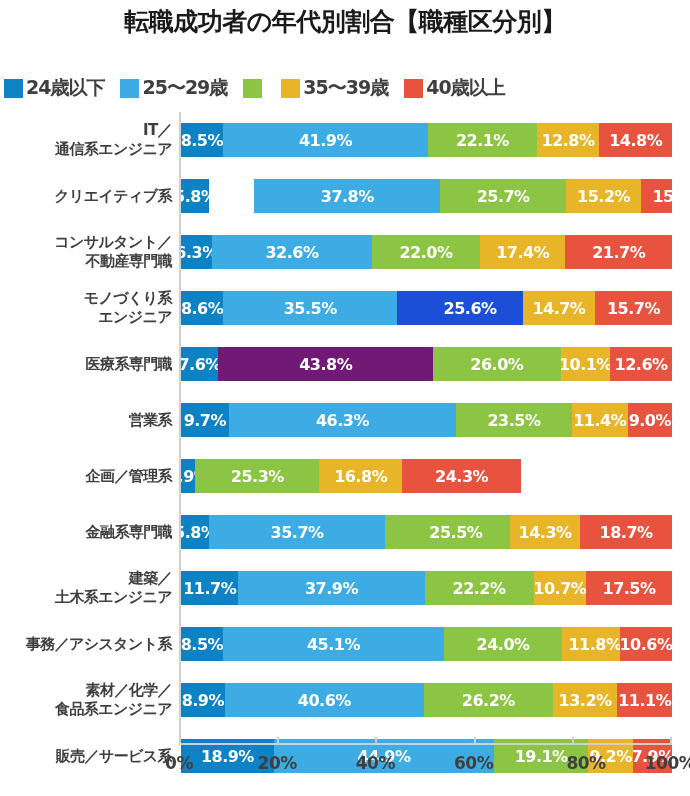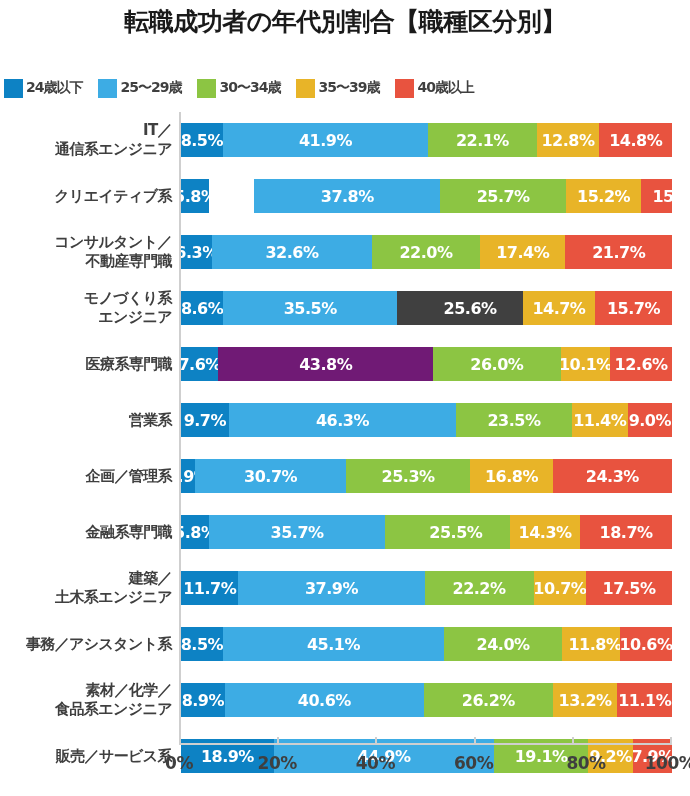--- a/index.html
+++ b/index.html
@@ -46,21 +46,21 @@
     white-space: nowrap;
   }
   .legend-swatch {
     width: 19px;
     height: 19px;
     display: inline-block;
     margin-right: 3px;
     flex: 0 0 auto;
   }
   .legend-label {
-    font-size: 14px;
+    font-size: 19px;
     font-weight: bold;
     color: #3f3f3f;
     letter-spacing: -1px;
   }
 
   
   .plot {
     position: relative;
     margin-top: 9px;
     height: 645px;
@@ -175,21 +175,20 @@
       <div class="legend-item">
         <span class="legend-swatch" style="background: rgb(13, 130, 196);"></span>
         <span class="legend-label">24歳以下</span>
       </div>
       <div class="legend-item">
         <span class="legend-swatch" style="background: rgb(61, 172, 228);"></span>
         <span class="legend-label">25〜29歳</span>
       </div>
       <div class="legend-item">
         <span class="legend-swatch" style="background: rgb(140, 197, 67);"></span>
-        <span class="legend-label">30〜34歳</span>
       </div>
       <div class="legend-item">
         <span class="legend-swatch" style="background: rgb(232, 180, 40);"></span>
         <span class="legend-label">35〜39歳</span>
       </div>
       <div class="legend-item">
         <span class="legend-swatch" style="background: rgb(232, 83, 63);"></span>
         <span class="legend-label">40歳以上</span>
       </div>
     </div>
@@ -236,21 +235,21 @@
           </div>
         </div>
         <div class="row">
           <div class="row-label">
             <div>モノづくり系</div>
             <div>エンジニア</div>
           </div>
           <div class="bar">
             <div class="seg" style="background: rgb(13, 130, 196); flex: 0 0 8.59141%;">8.6%</div>
             <div class="seg" style="background: rgb(61, 172, 228); flex: 0 0 35.4645%;">35.5%</div>
-            <div class="seg" style="background: #404040; flex: 0 0 25.5744%; padding-left: 20px;">25.6%</div>
+            <div class="seg" style="background: #1d4ed8; flex: 0 0 25.5744%; padding-left: 20px;">25.6%</div>
             <div class="seg" style="background: rgb(232, 180, 40); flex: 0 0 14.6853%;">14.7%</div>
             <div class="seg" style="background: rgb(232, 83, 63); flex: 0 0 15.6843%;">15.7%</div>
           </div>
         </div>
         <div class="row">
           <div class="row-label">
             <div>医療系専門職</div>
           </div>
           <div class="bar">
             <div class="seg" style="background: rgb(13, 130, 196); flex: 0 0 7.59241%;">7.6%</div>
@@ -271,21 +270,20 @@
             <div class="seg" style="background: rgb(232, 180, 40); flex: 0 0 11.4114%;">11.4%</div>
             <div class="seg" style="background: rgb(232, 83, 63); flex: 0 0 9.00901%;">9.0%</div>
           </div>
         </div>
         <div class="row">
           <div class="row-label">
             <div>企画／管理系</div>
           </div>
           <div class="bar">
             <div class="seg" style="background: rgb(13, 130, 196); flex: 0 0 2.9%;">2.9%</div>
-            <div class="seg" style="background: rgb(61, 172, 228); flex: 0 0 30.7%;">30.7%</div>
             <div class="seg" style="background: rgb(140, 197, 67); flex: 0 0 25.3%;">25.3%</div>
             <div class="seg" style="background: rgb(232, 180, 40); flex: 0 0 16.8%;">16.8%</div>
             <div class="seg" style="background: rgb(232, 83, 63); flex: 0 0 24.3%;">24.3%</div>
           </div>
         </div>
         <div class="row">
           <div class="row-label">
             <div>金融系専門職</div>
           </div>
           <div class="bar">

